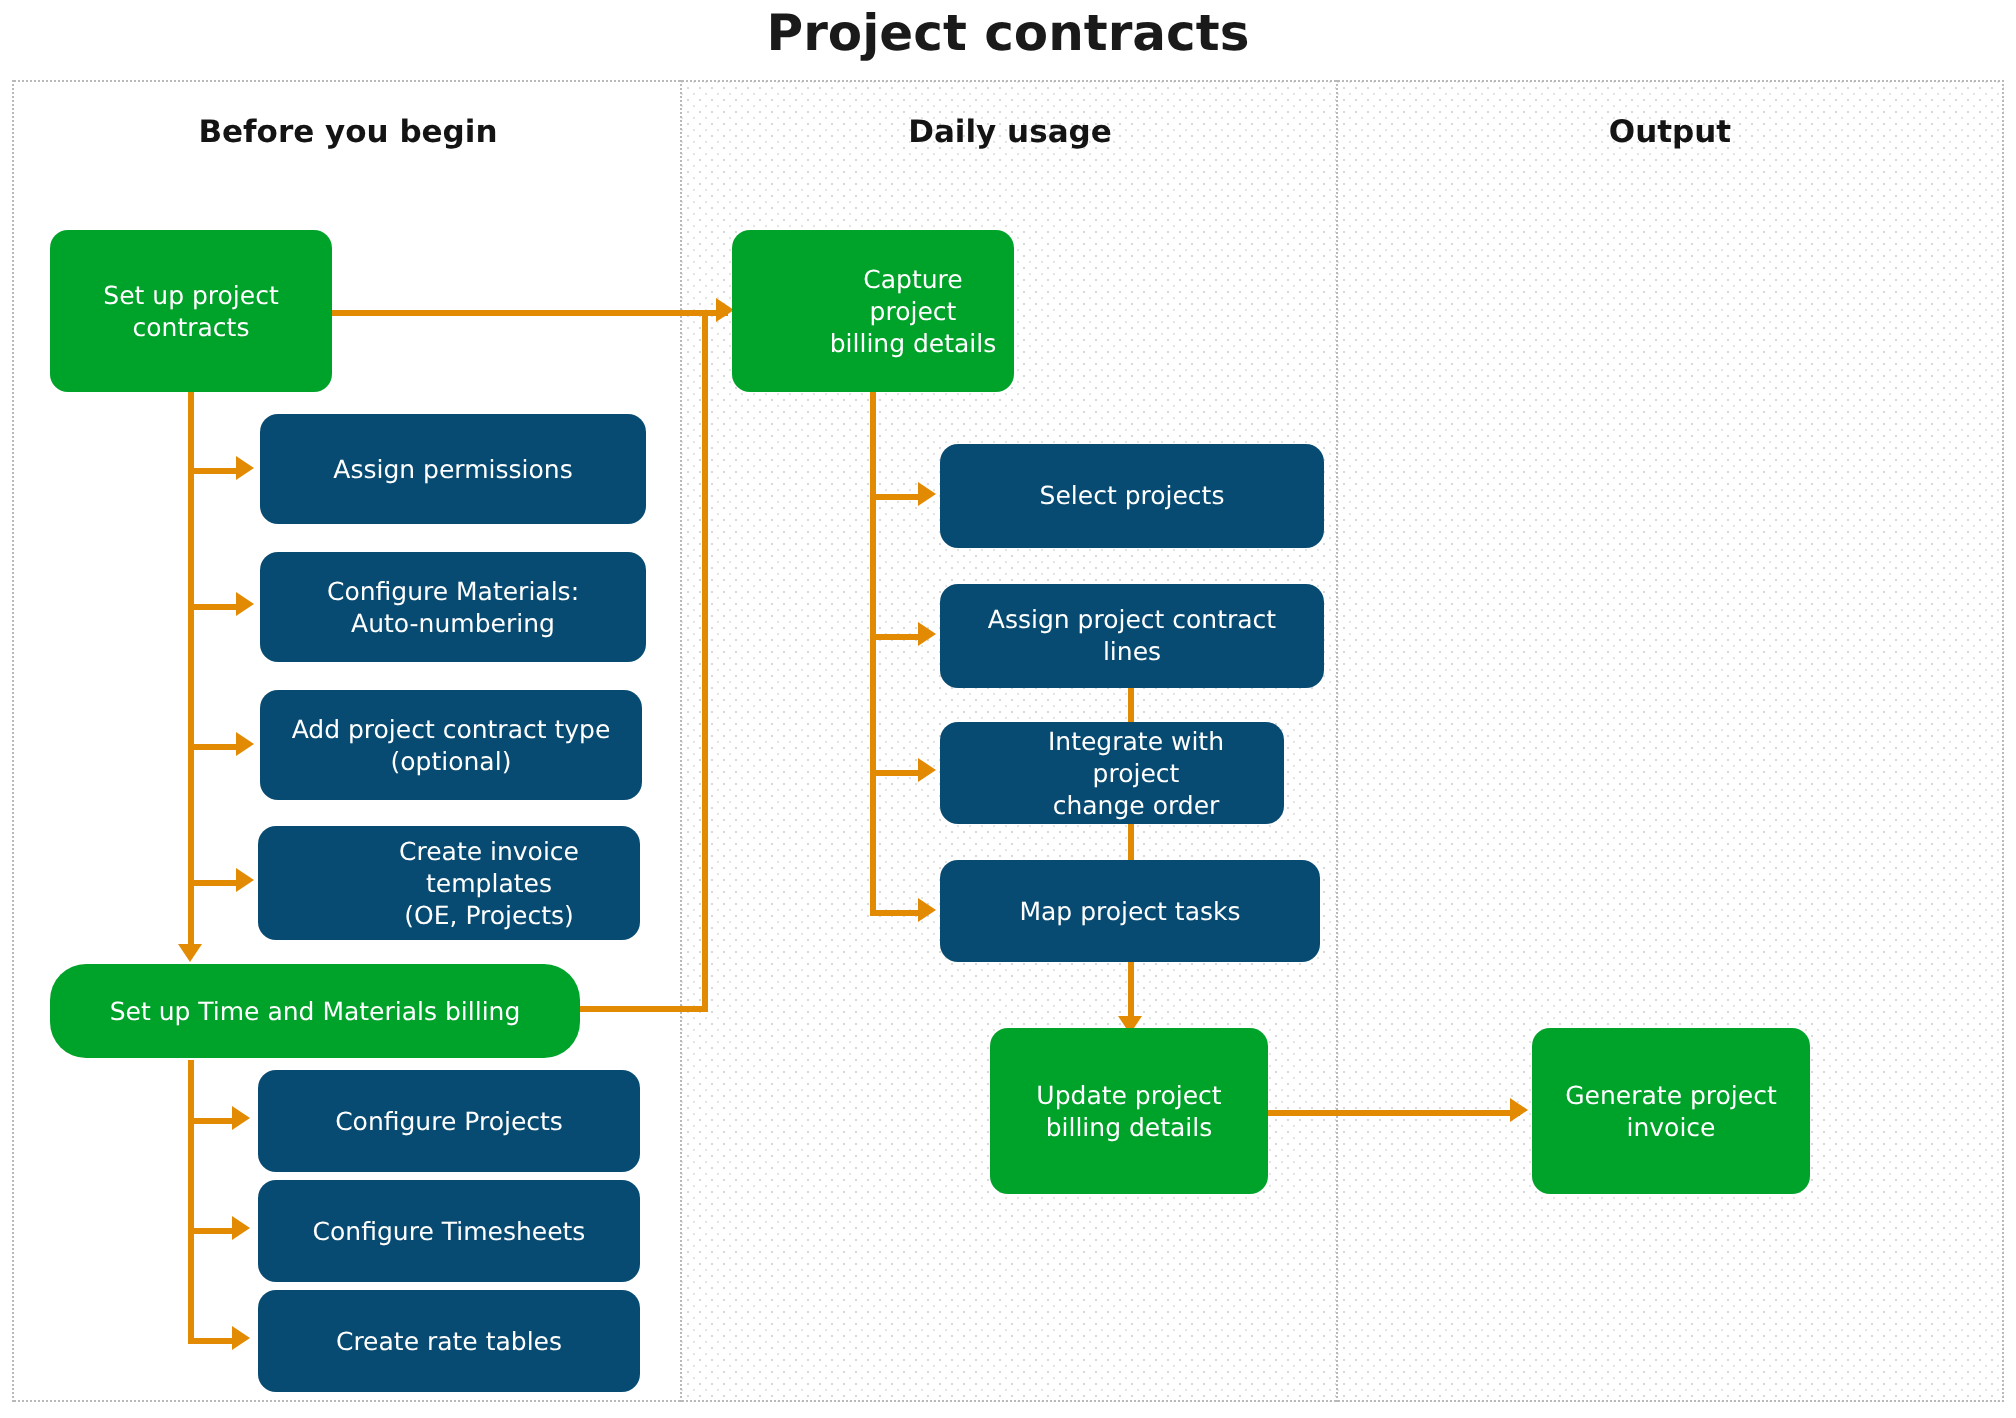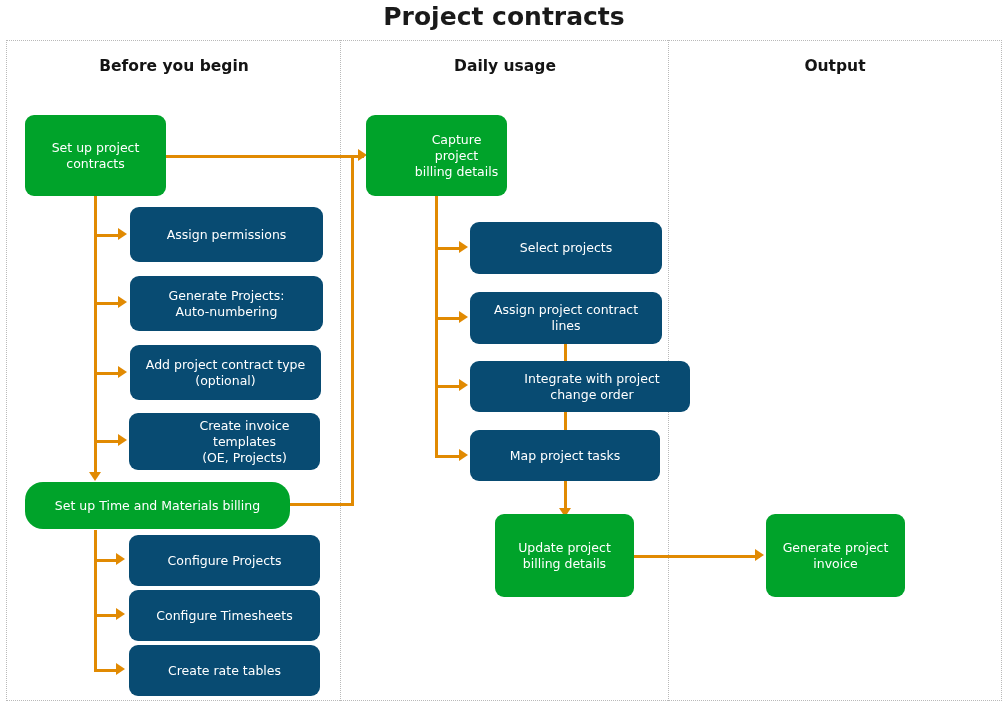--- a/index.html
+++ b/index.html
@@ -183,21 +183,21 @@
   <div class="arrow down" style="left:559px; top:508px;"></div>
 
   <div class="conn h" style="left:634px; top:555px; width:126px;"></div>
   <div class="arrow right" style="left:755px; top:549px;"></div>
 
   <div class="node green" style="left:25px; top:115px; width:141px; height:81px;">Set up project
 contracts</div>
 
   <div class="node navy" style="left:130px; top:207px; width:193px; height:55px;">Assign permissions</div>
 
-  <div class="node navy" style="left:130px; top:276px; width:193px; height:55px;">Generate Projects:
+  <div class="node navy" style="left:130px; top:276px; width:193px; height:55px;">Configure Materials:
 Auto-numbering</div>
 
   <div class="node navy" style="left:130px; top:345px; width:191px; height:55px;">Add project contract type
 (optional)</div>
 
   <div class="node navy" style="left:129px; top:413px; width:191px; height:57px;padding-left:48px;">Create invoice templates
 (OE, Projects)</div>
 
   <div class="node green" style="left:25px; top:482px; width:265px; height:47px;border-radius:18px;">Set up Time and Materials billing</div>
 
@@ -208,21 +208,21 @@
   <div class="node navy" style="left:129px; top:645px; width:191px; height:51px;">Create rate tables</div>
 
   <div class="node green" style="left:366px; top:115px; width:141px; height:81px;padding-left:48px;">Capture project
 billing details</div>
 
   <div class="node navy" style="left:470px; top:222px; width:192px; height:52px;">Select projects</div>
 
   <div class="node navy" style="left:470px; top:292px; width:192px; height:52px;">Assign project contract
 lines</div>
 
-  <div class="node navy" style="left:470px; top:361px; width:220px; height:51px;padding-left:32px;">Integrate with project
+  <div class="node navy" style="left:470px; top:361px; width:172px; height:51px;padding-left:32px;">Integrate with project
 change order</div>
 
   <div class="node navy" style="left:470px; top:430px; width:190px; height:51px;">Map project tasks</div>
 
   <div class="node green" style="left:495px; top:514px; width:139px; height:83px;">Update project
 billing details</div>
 
   <div class="node green" style="left:766px; top:514px; width:139px; height:83px;">Generate project
 invoice</div>
 

